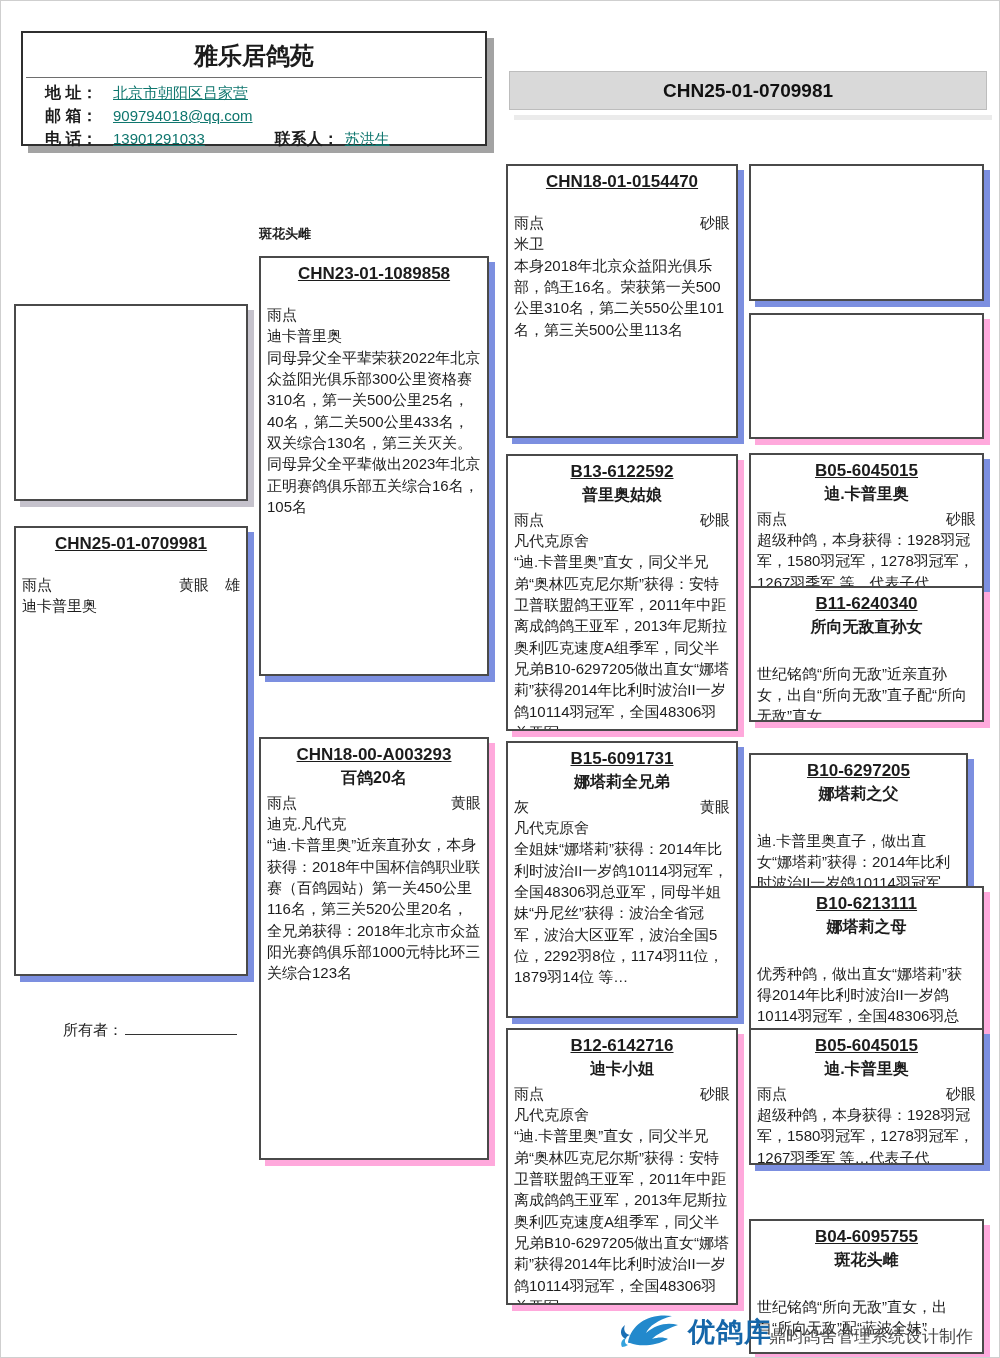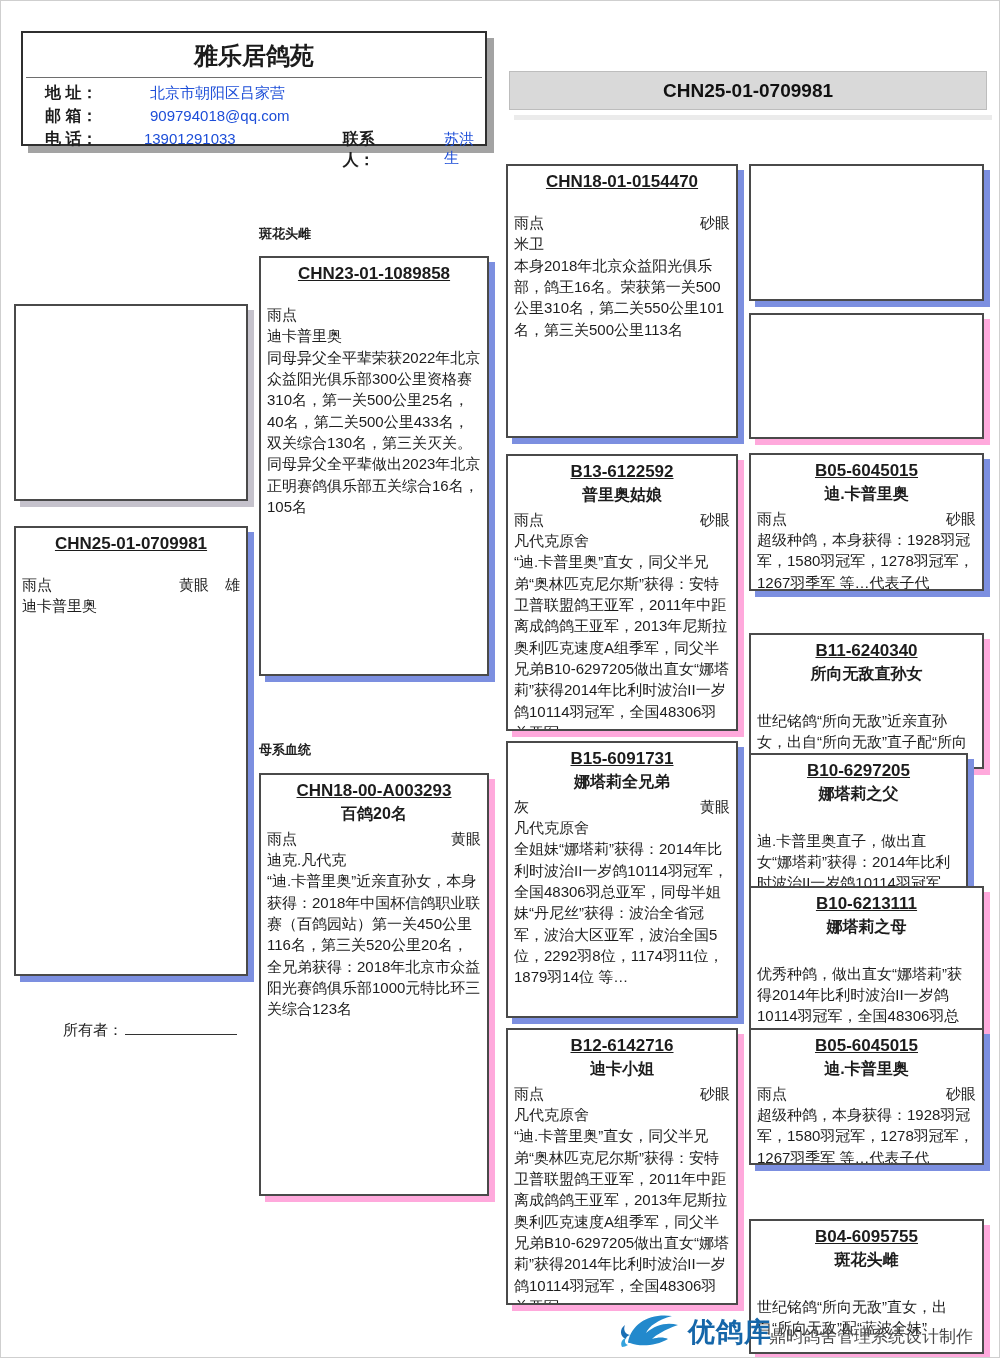--- a/index.html
+++ b/index.html
@@ -12,23 +12,23 @@
   }
   
   .loft {
     position:absolute; left:20px; top:30px; width:466px; height:115px;
     background:#fff; border:2px solid #2f2f2f; box-sizing:border-box;
     box-shadow:7px 7px 0 #a3a3a3;
   }
   .loft-title { text-align:center; font-size:24px; font-weight:bold; padding:7px 0 5px; }
   .loft-divider { border:none; border-top:1px solid #6e6e6e; margin:0 3px; }
   .loft-rows { padding:5px 0 0 22px; }
-  .loft-row { display:flex; align-items:baseline; height:23px;gap:37px; }
+  .loft-row { display:flex; align-items:baseline; height:23px; }
   .loft-label { font-weight:bold; font-size:16px; width:68px; }
-  .loft-value { font-size:15px; color:#1d4ed8; }
+  .loft-value { font-size:15px; color:#0f766e;text-decoration:underline; }
   .loft-label2 { font-weight:bold; font-size:16px; margin-left:70px; margin-right:6px; }
   
   .banner {
     position:absolute; left:508px; top:70px; width:478px; height:39px;
     background:var(--banner,#d9d9d9); border:1px solid #bdbdbd; box-sizing:border-box;
     display:flex; align-items:center; justify-content:center;
     font-size:19px; font-weight:bold; color:#111;
   }
   .banner-stripe {
     position:absolute; left:513px; top:114px; width:478px; height:5px;
@@ -111,21 +111,21 @@
     <div class="ring">CHN23-01-1089858</div>
     <div class="traits gap">
       <span>雨点</span>
     </div>
     <div>迪卡普里奥</div>
     <div class="desc">同母异父全平辈荣获2022年北京众益阳光俱乐部300公里资格赛310名，第一关500公里25名，40名，第二关500公里433名，双关综合130名，第三关灭关。同母异父全平辈做出2023年北京正明赛鸽俱乐部五关综合16名， 105名</div>
   </div>
 
   <div class="line-label" style="left:258px; top:740px;">母系血统</div>
 
-  <div class="pbox female" style="left:258px; top:772px; width:230px; height:423px;">
+  <div class="pbox female" style="left:258px; top:736px; width:230px; height:423px;">
     <div class="ring">CHN18-00-A003293</div>
     <div class="bname">百鸽20名</div>
     <div class="traits">
       <span>雨点</span>
       <span>黄眼</span>
     </div>
     <div>迪克.凡代克</div>
     <div class="desc">“迪.卡普里奥”近亲直孙女，本身获得：2018年中国杯信鸽职业联赛（百鸽园站）第一关450公里116名，第三关520公里20名，全兄弟获得：2018年北京市众益阳光赛鸽俱乐部1000元特比环三关综合123名</div>
   </div>
 
@@ -179,21 +179,21 @@
   <div class="pbox male" style="left:748px; top:452px; width:235px; height:138px;">
     <div class="ring">B05-6045015</div>
     <div class="bname">迪.卡普里奥</div>
     <div class="traits">
       <span>雨点</span>
       <span>砂眼</span>
     </div>
     <div class="desc">超级种鸽，本身获得：1928羽冠军，1580羽冠军，1278羽冠军，1267羽季军 等…代表子代</div>
   </div>
 
-  <div class="pbox female" style="left:748px; top:632px; width:235px; height:136px;">
+  <div class="pbox female" style="left:748px; top:585px; width:235px; height:136px;">
     <div class="ring">B11-6240340</div>
     <div class="bname">所向无敌直孙女</div>
     <div class="desc gap">世纪铭鸽“所向无敌”近亲直孙女，出自“所向无敌”直子配“所向无敌”直女</div>
   </div>
 
   <div class="pbox male" style="left:748px; top:752px; width:219px; height:138px;">
     <div class="ring">B10-6297205</div>
     <div class="bname">娜塔莉之父</div>
     <div class="desc gap">迪.卡普里奥直子，做出直女“娜塔莉”获得：2014年比利时波治II一岁鸽10114羽冠军，全国</div>
   </div>

